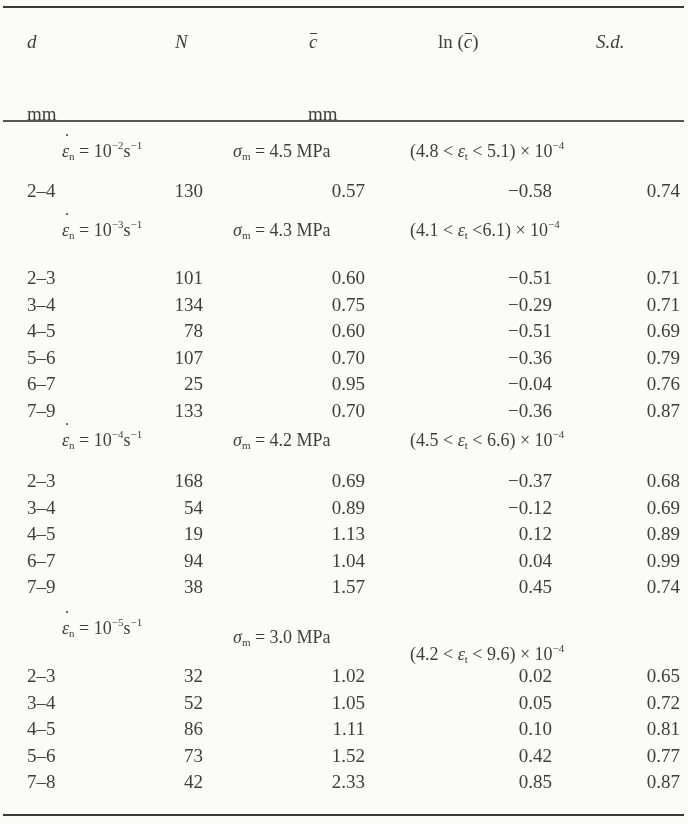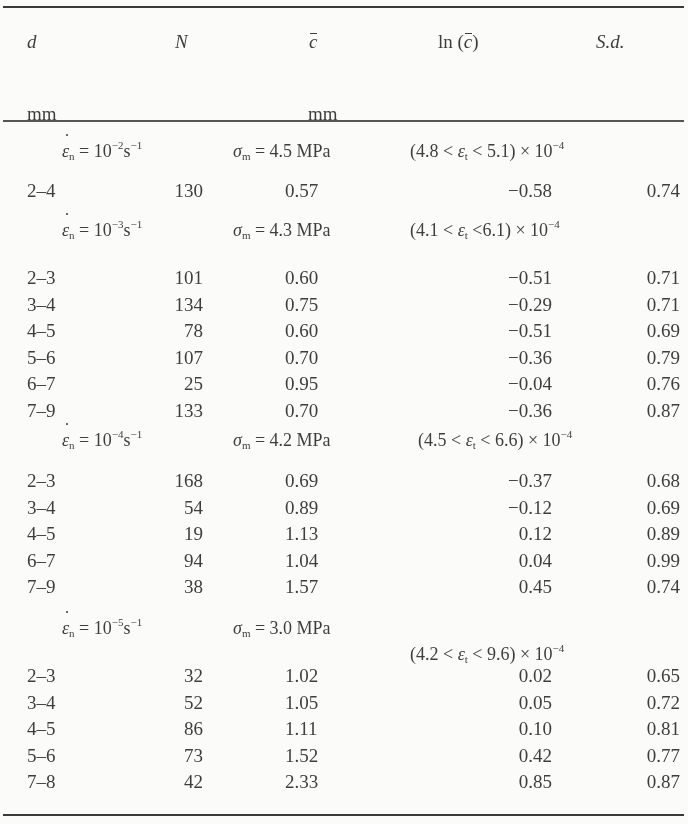--- a/index.html
+++ b/index.html
@@ -15,21 +15,21 @@
     .rule.mid { top: 120px; height: 1.5px; background: #555; }
     .rule.bot { top: 814px; height: 2px; }
 
     .cell { position: absolute; font-size: 19px; line-height: 22px; white-space: nowrap; }
     .hdr { top: 31px; }
     .unit { top: 72px; margin-top: 31px; }
     .it { font-style: italic; }
 
     .col-d { left: 27px; }
     .col-n-right { right: 515px; text-align: right; }   
-    .col-c { left: 285px; width: 80px; text-align: left; }
+    .col-c { left: 285px; width: 80px; text-align: right; }
     .col-ln-right { right: 166px; text-align: right; } 
     .col-sd-right { right: 38px; text-align: right; }   
 
     .cond { position: absolute; font-size: 18px; line-height: 22px; white-space: nowrap; }
     sup { font-size: 11px; vertical-align: 8px; line-height: 0; }
     sub { font-size: 11px; vertical-align: -3px; line-height: 0; }
     .dot { position: relative; display: inline-block; font-style: italic; }
     .dot::before { content: "\02D9"; position: absolute; left: 2px; top: -10px; font-style: normal; }
     .bar { position: relative; display: inline-block; font-style: italic; }
     .bar::before { content: ""; position: absolute; left: 1px; right: 0; top: 2px; height: 1px; background: #3e3e3e; }
@@ -109,21 +109,21 @@
     <div class="row" style="top: 400px;">
       <span class="cell col-d">7–9</span>
       <span class="cell col-n-right">133</span>
       <span class="cell col-c">0.70</span>
       <span class="cell col-ln-right">−0.36</span>
       <span class="cell col-sd-right">0.87</span>
     </div>
     <div class="cond" style="top: 429px; left: 0px; width: 688px;">
       <span style="position:absolute;left:62px;"><span class="dot">ε</span><sub>n</sub> <span>= 10</span><sup>−4</sup><span>s</span><sup>−1</sup></span>
       <span style="position:absolute;left:233px;"><span class="it">σ</span><sub>m</sub> <span>= 4.2 MPa</span></span>
-      <span style="position:absolute;left:410px;margin-left:8px;"><span>(4.5 &lt;</span> <span class="it">ε</span><sub>t</sub> <span>&lt; 6.6) ×</span> <span>10</span><sup>−4</sup></span>
+      <span style="position:absolute;left:410px;"><span>(4.5 &lt;</span> <span class="it">ε</span><sub>t</sub> <span>&lt; 6.6) ×</span> <span>10</span><sup>−4</sup></span>
     </div>
     <div class="row" style="top: 470px;">
       <span class="cell col-d">2–3</span>
       <span class="cell col-n-right">168</span>
       <span class="cell col-c">0.69</span>
       <span class="cell col-ln-right">−0.37</span>
       <span class="cell col-sd-right">0.68</span>
     </div>
     <div class="row" style="top: 496.6px;">
       <span class="cell col-d">3–4</span>
@@ -148,21 +148,21 @@
     </div>
     <div class="row" style="top: 576.4px;">
       <span class="cell col-d">7–9</span>
       <span class="cell col-n-right">38</span>
       <span class="cell col-c">1.57</span>
       <span class="cell col-ln-right">0.45</span>
       <span class="cell col-sd-right">0.74</span>
     </div>
     <div class="cond" style="top: 617px; left: 0px; width: 688px;">
       <span style="position:absolute;left:62px;"><span class="dot">ε</span><sub>n</sub> <span>= 10</span><sup>−5</sup><span>s</span><sup>−1</sup></span>
-      <span style="position:absolute;left:233px;"><span class="it">σ</span><sub>m</sub> <span>= 3.0 MPa</span></span>
+      <span style="position:absolute;left:233px;margin-top:9px;"><span class="it">σ</span><sub>m</sub> <span>= 3.0 MPa</span></span>
       <span style="position:absolute;left:410px;margin-top:26px;"><span>(4.2 &lt;</span> <span class="it">ε</span><sub>t</sub> <span>&lt; 9.6) ×</span> <span>10</span><sup>−4</sup></span>
     </div>
     <div class="row" style="top: 665px;">
       <span class="cell col-d">2–3</span>
       <span class="cell col-n-right">32</span>
       <span class="cell col-c">1.02</span>
       <span class="cell col-ln-right">0.02</span>
       <span class="cell col-sd-right">0.65</span>
     </div>
     <div class="row" style="top: 691.6px;">

